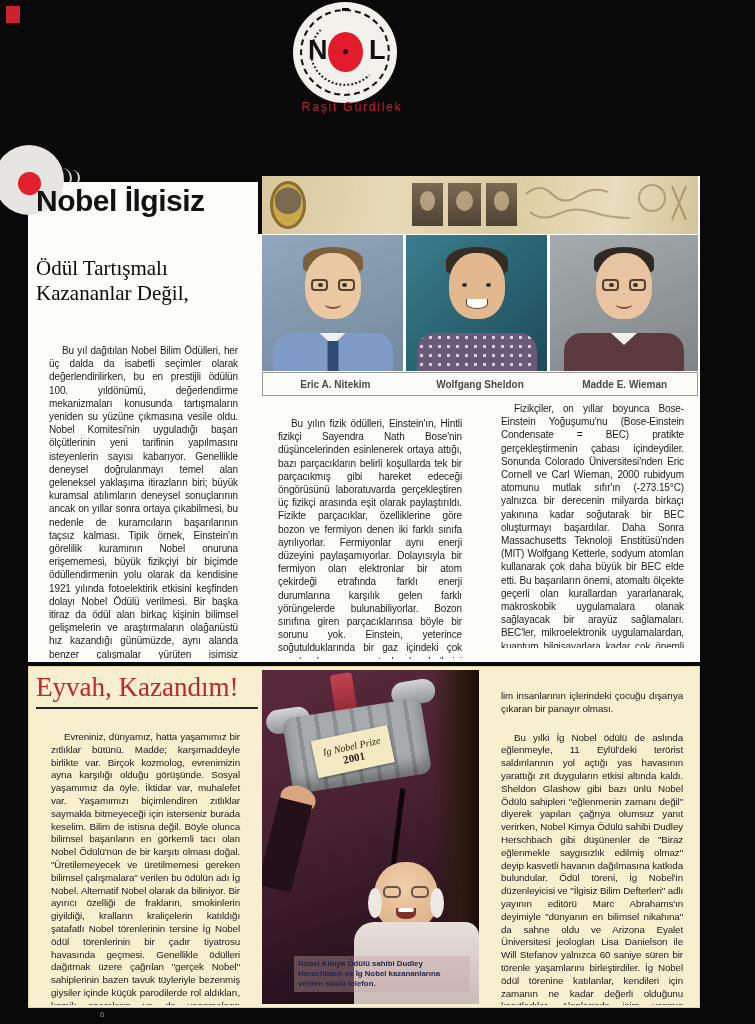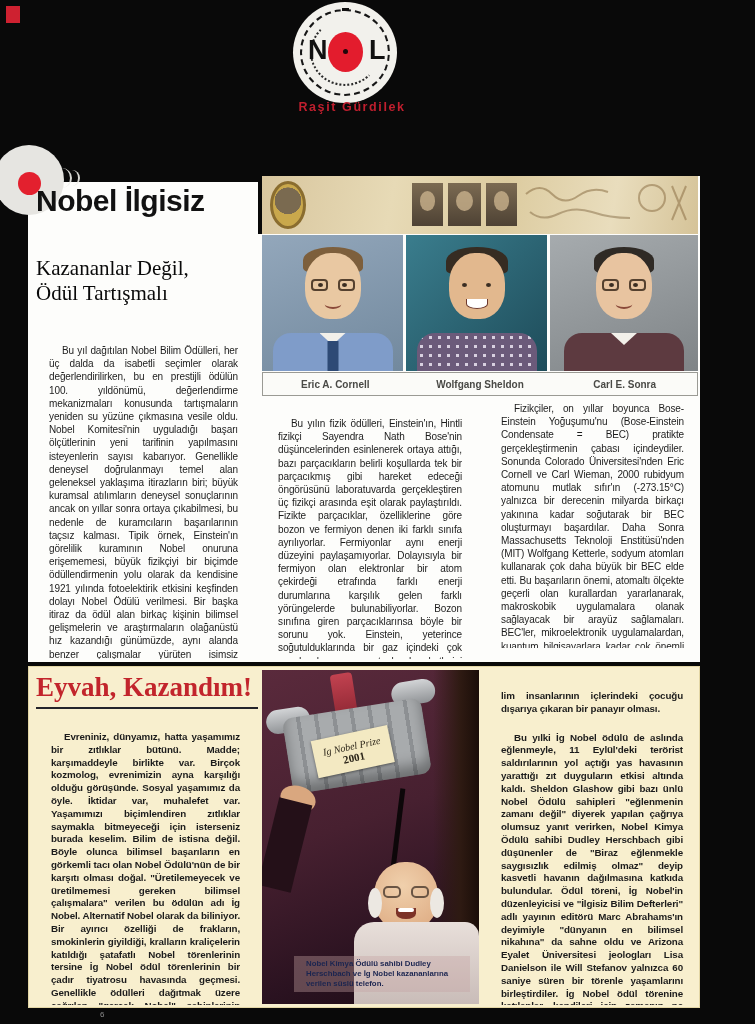--- a/index.html
+++ b/index.html
@@ -16,21 +16,21 @@
   #logo{left:293px;top:2px;width:104px;height:101px;background:#f2f1ec;border-radius:50%;}
   #logo .ring{position:absolute;inset:7px;border:2px dashed #161616;border-radius:50%;}
   #logo .ring2{position:absolute;inset:17px;border:2px dotted #2a2a2a;border-radius:50%;
     border-top-color:transparent;border-right-color:transparent;}
   #logo .tick{position:absolute;left:49px;top:6px;width:7px;height:3px;background:#111;}
   #logo .disc{position:absolute;left:35px;top:30px;width:35px;height:40px;background:#e31c2d;border-radius:50%;}
   #logo .disc i{position:absolute;left:15px;top:17px;width:5px;height:5px;background:#20070a;border-radius:50%;display:block;}
   #logo .lt{position:absolute;top:33px;font-weight:bold;font-size:27px;color:#101010;font-family:"Liberation Sans",sans-serif;}
   #logo .lt.n{left:15px;} #logo .lt.l{left:76px;}
   #author{left:284px;top:100px;width:136px;text-align:center;color:#c01f2e;
-    font-size:12.5px;font-weight:bold;letter-spacing:1.6px;white-space:nowrap;}
+    font-size:12.5px;font-weight:normal;letter-spacing:1.6px;white-space:nowrap;}
 
   
   #bullet{left:-6px;top:145px;width:70px;height:70px;background:#e6e5e1;border-radius:50%;}
   #bullet .red{position:absolute;left:24px;top:27px;width:23px;height:23px;background:#e3202e;border-radius:50%;}
   #bullet .arc{position:absolute;width:14px;height:20px;border-right:2px solid #efefea;
     border-radius:0 14px 14px 0;opacity:.9;}
   #bullet .a1{left:62px;top:23px;} #bullet .a2{left:70px;top:25px;height:16px;}
 
   
   #panel1{left:28px;top:176px;width:672px;height:486px;background:#fdfdfb;}
@@ -90,25 +90,25 @@
   #port1 .tie{position:absolute;bottom:0;left:50%;transform:translateX(-50%);width:11px;height:30px;background:#2e4a75;}
 
   
   #capbar{left:262px;top:372px;width:436px;height:24px;background:#fbfbf8;border:1px solid #9a9a94;
     box-sizing:border-box;display:flex;align-items:center;}
   #capbar .cap{flex:1;text-align:center;font-size:10px;font-weight:bold;color:#4a4a46;}
 
   
   #panel2{left:28px;top:666px;width:672px;height:342px;background:#f8efce;border:1px solid #e3d6a5;box-sizing:border-box;}
   #a2-title{left:36px;top:672px;width:230px;font-family:"Liberation Serif",serif;
-    font-size:27px;font-weight:bold;color:#c2252c;}
+    font-size:27px;font-weight:normal;color:#c2252c;}
   #a2-rule{left:36px;top:707px;width:222px;height:2px;background:#24242a;}
   #a2-col1{left:35px;top:715px;width:221px;height:290px;}
   #a2-col3{left:485px;top:674px;width:214px;height:331px;}
-  #a2-col1 p,#a2-col3 p{font-size:9.8px;line-height:12.8px;font-weight:bold;}
+  #a2-col1 p,#a2-col3 p{font-size:9.8px;line-height:12.8px;}
 
   
   #igphoto{left:262px;top:670px;width:217px;height:334px;overflow:hidden;
     background:linear-gradient(160deg,#5a2a3c 0%,#472030 45%,#2a1220 80%,#1d0c14 100%);}
   #igphoto .curtain{position:absolute;right:0;top:0;width:46px;height:100%;
     background:linear-gradient(90deg,rgba(20,8,10,0) 0%,#2e1a12 60%,#1a0d08 100%);}
   #trophy{position:absolute;left:16px;top:22px;width:156px;height:96px;transform:rotate(-9deg);}
   #trophy .box{position:absolute;left:8px;top:16px;width:140px;height:76px;border-radius:10px;
     background:repeating-linear-gradient(90deg,#a8abad 0 14px,#8d9093 14px 18px);
     box-shadow:inset 0 -10px 14px rgba(0,0,0,.35);}
@@ -133,21 +133,21 @@
   #igman-head .whair.l{left:-6px;} #igman-head .whair.r{right:-6px;}
   #igman-head .gl{position:absolute;top:24px;left:50%;transform:translateX(-50%);width:48px;height:13px;}
   #igman-head .gl::before,#igman-head .gl::after{content:"";position:absolute;top:0;width:18px;height:12px;
     border:2px solid #6a5544;border-radius:5px;box-sizing:border-box;}
   #igman-head .gl::before{left:1px;} #igman-head .gl::after{right:1px;}
   #igman-head .mouth{position:absolute;top:46px;left:50%;transform:translateX(-50%);width:20px;height:11px;
     background:#7c3328;border-radius:0 0 50% 50%;}
   #igman-head .mouth::before{content:"";position:absolute;left:2px;top:0;width:16px;height:4px;background:#fff;border-radius:2px;}
   #igphoto .shirt{position:absolute;left:92px;top:252px;width:125px;height:82px;border-radius:20px 14px 0 0;
     background:linear-gradient(#e8dfda,#c9bcb8);}
-  #igcaption{position:absolute;left:32px;top:286px;width:176px;padding:3px 12px;box-sizing:border-box;
+  #igcaption{position:absolute;left:32px;top:286px;width:176px;padding:3px 4px;box-sizing:border-box;
     background:rgba(196,164,162,.38);color:#1b2550;font-size:7.8px;line-height:1.3;font-weight:bold;}
 
   #pagenum{left:100px;top:1010px;color:#8d8d8d;font-size:8px;}
 </style>
 </head>
 <body>
 
 <div class="abs" id="corner-marker"></div>
 <div class="abs" id="logo">
   <span class="ring"></span>
@@ -210,28 +210,28 @@
     <span class="head"></span>
   <span class="eye le"></span>
     <span class="eye re"></span>
   <span class="glasses"></span>
   <span class="smile"></span>
   <span class="shoulders"></span>
     <span class="collar"></span>
 </div>
 
 <div class="abs" id="capbar">
-  <span class="cap">Eric A. Cornell</span>
+  <span class="cap">Eric A. Nitekim</span>
   <span class="cap">Wolfgang Sheldon</span>
-  <span class="cap">Carl E. Sonra</span>
+  <span class="cap">Madde E. Wieman</span>
 </div>
 
 <div class="abs" id="a1-subtitle">
+  <div>Ödül Tartışmalı</div>
   <div>Kazananlar Değil,</div>
-  <div>Ödül Tartışmalı</div>
 </div>
 
 <div class="abs bodycol" id="a1-col1">
   <p>Bu yıl dağıtılan Nobel Bilim Ödülleri, her üç dalda da isabetli seçimler olarak değerlendirilirken, bu en prestijli ödülün 100. yıldönümü, değerlendirme mekanizmaları konusunda tartışmaların yeniden su yüzüne çıkmasına vesile oldu. Nobel Komitesi'nin uyguladığı başarı ölçütlerinin yeni tarifinin yapılmasını isteyenlerin sayısı kabarıyor. Genellikle deneysel doğrulanmayı temel alan geleneksel yaklaşıma itirazların biri; büyük kuramsal atılımların deneysel sonuçlarının ancak on yıllar sonra ortaya çıkabilmesi, bu nedenle de kuramcıların başarılarının taçsız kalması. Tipik örnek, Einstein'ın görelilik kuramının Nobel onuruna erişememesi, büyük fizikçiyi bir biçimde ödüllendirmenin yolu olarak da kendisine 1921 yılında fotoelektirik etkisini keşfinden dolayı Nobel Ödülü verilmesi. Bir başka itiraz da ödül alan birkaç kişinin bilimsel gelişmelerin ve araştırmaların olağanüstü hız kazandığı günümüzde, aynı alanda benzer çalışmalar yürüten isimsiz kahramanları ne derece temsil ettikleri. Nitekim, son yüzyılda, insanlığın kaderini değiştiren sayısız buluşa karşın üç bilim dalında yalnızca 280 kişiye Nobel Ödülü verilmiş bulunuyor.</p>
 </div>
 <div class="abs bodycol" id="a1-col2">
   <p>Bu yılın fizik ödülleri, Einstein'ın, Hintli fizikçi Sayendra Nath Bose'nin düşüncelerinden esinlenerek ortaya attığı, bazı parçacıkların belirli koşullarda tek bir parçacıkmış gibi hareket edeceği öngörüsünü laboratuvarda gerçekleştiren üç fizikçi arasında eşit olarak paylaştırıldı. Fizikte parçacıklar, özelliklerine göre bozon ve fermiyon denen iki farklı sınıfa ayrılıyorlar. Fermiyonlar aynı enerji düzeyini paylaşamıyorlar. Dolayısıyla bir fermiyon olan elektronlar bir atom çekirdeği etrafında farklı enerji durumlarına karşılık gelen farklı yörüngelerde bulunabiliyorlar. Bozon sınıfına giren parçacıklarınsa böyle bir sorunu yok. Einstein, yeterince soğutulduklarında bir gaz içindeki çok sayıda bozonun rastgele hareketlerini bırakıp hep birlikte en alt enerji düzeyine oturarak, tek bir bozonmuş gibi davranan bir tür "süperbozon" oluşturabileceklerini iddia etti.</p>
 </div>
 <div class="abs bodycol" id="a1-col3">
   <p>Fizikçiler, on yıllar boyunca Bose-Einstein Yoğuşumu'nu (Bose-Einstein Condensate = BEC) pratikte gerçekleştirmenin çabası içindeydiler. Sonunda Colorado Üniversitesi'nden Eric Cornell ve Carl Wieman, 2000 rubidyum atomunu mutlak sıfır'ın (-273.15°C) yalnızca bir derecenin milyarda birkaçı yakınına kadar soğutarak bir BEC oluşturmayı başardılar. Daha Sonra Massachusetts Teknoloji Enstitüsü'nden (MIT) Wolfgang Ketterle, sodyum atomları kullanarak çok daha büyük bir BEC elde etti. Bu başarıların önemi, atomaltı ölçekte geçerli olan kurallardan yararlanarak, makroskobik uygulamalara olanak sağlayacak bir arayüz sağlamaları. BEC'ler, mikroelektronik uygulamalardan, kuantum bilgisayarlara kadar çok önemli teknolojik atılımlara kapıyı aralamış bulunuyor.</p>

